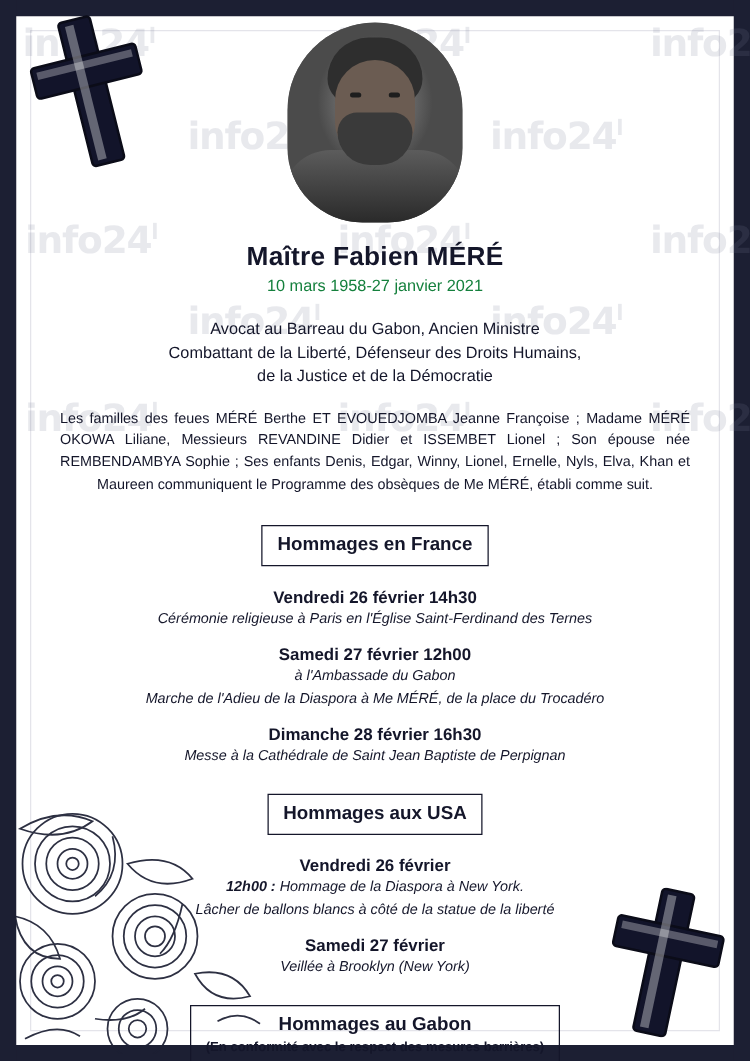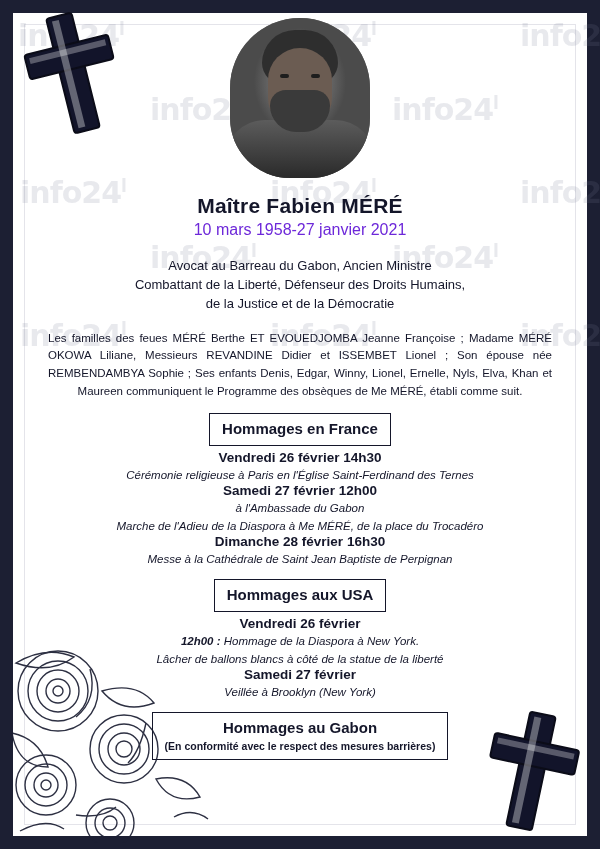--- a/index.html
+++ b/index.html
@@ -128,56 +128,56 @@
     background: linear-gradient(to bottom, #5c5c5c, #2a2a2a);
   }
 
   .name {
     font-size: 21px;
     font-weight: bold;
     margin: 4px 0 0 0;
     letter-spacing: .2px;
   }
   .dates {
-    font-size: 16px;
+    font-size: 13px;
     margin-top: 3px;
-    color: #6d28d9;
+    color: #15803d;
   }
   .titles {
     font-size: 13px;
     line-height: 1.45;
     margin-top: 18px;
   }
   .families {
     font-size: 11.5px;
     line-height: 1.55;
     margin-top: 16px;
     text-align: justify;
     text-align-last: center;
     padding: 0 8px;
   }
 
   .section-box {
     display: inline-block;
     border: 1.4px solid #14162a;
     padding: 6px 12px;
-    margin: 12px auto 4px auto;
+    margin: 22px auto 4px auto;
     font-size: 15px;
     font-weight: bold;
     line-height: 1.25;
   }
   .section-box .sub {
     display: block;
     font-size: 10.5px;
     font-weight: bold;
     margin-top: 2px;
   }
 
   .event {
-    margin-top: 0;
+    margin-top: 13px;
   }
   .event .ev-title {
     font-size: 13.5px;
     font-weight: bold;
   }
   .event .ev-line {
     font-size: 11.5px;
     line-height: 1.4;
     margin-top: 2px;
     font-style: italic;

